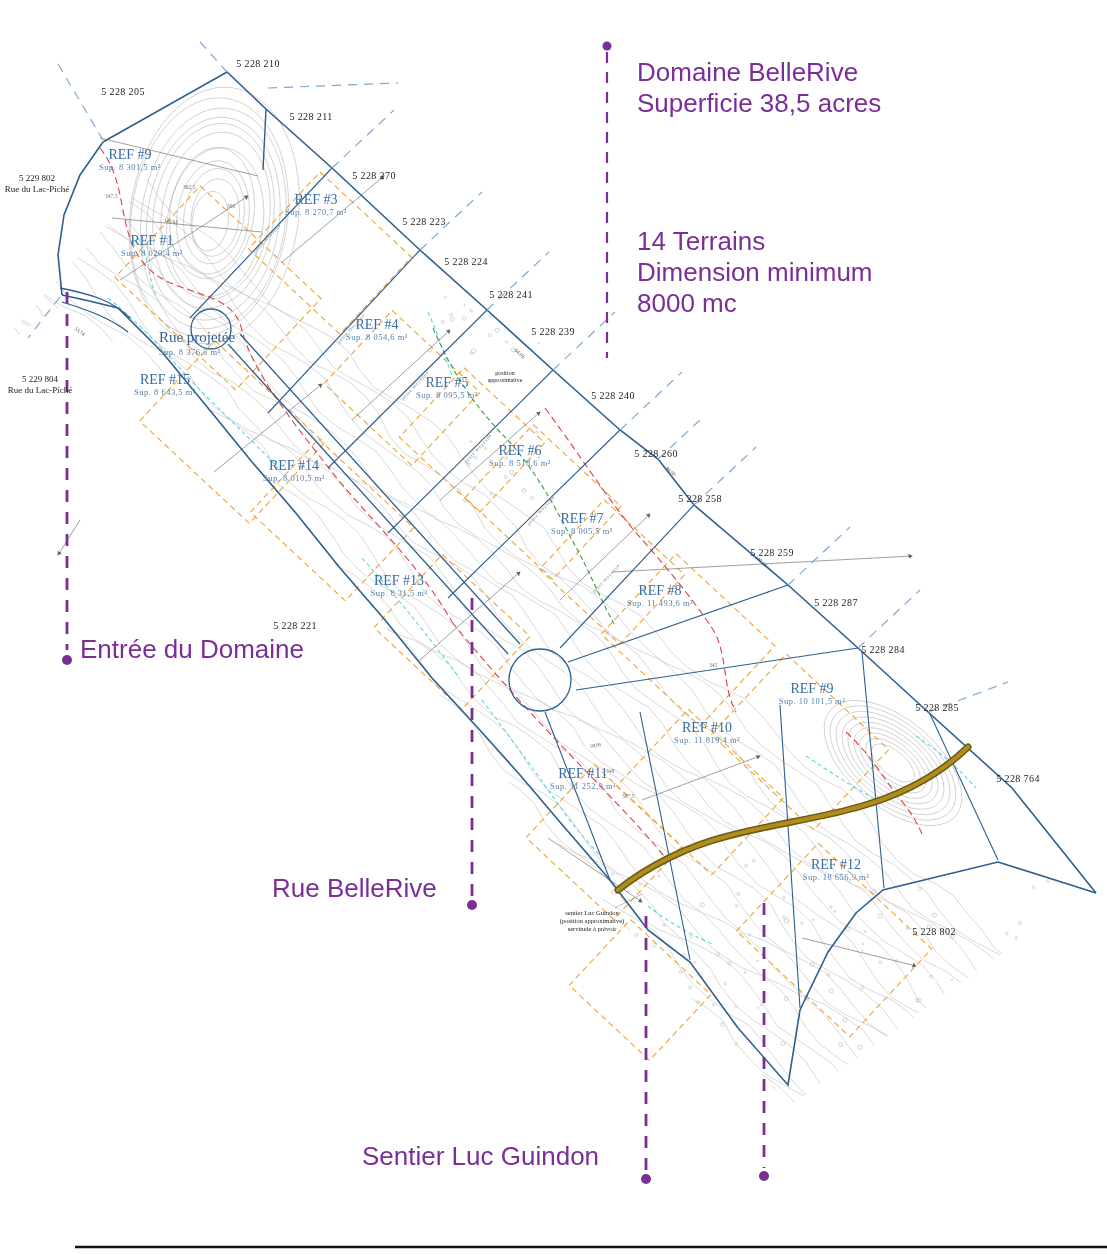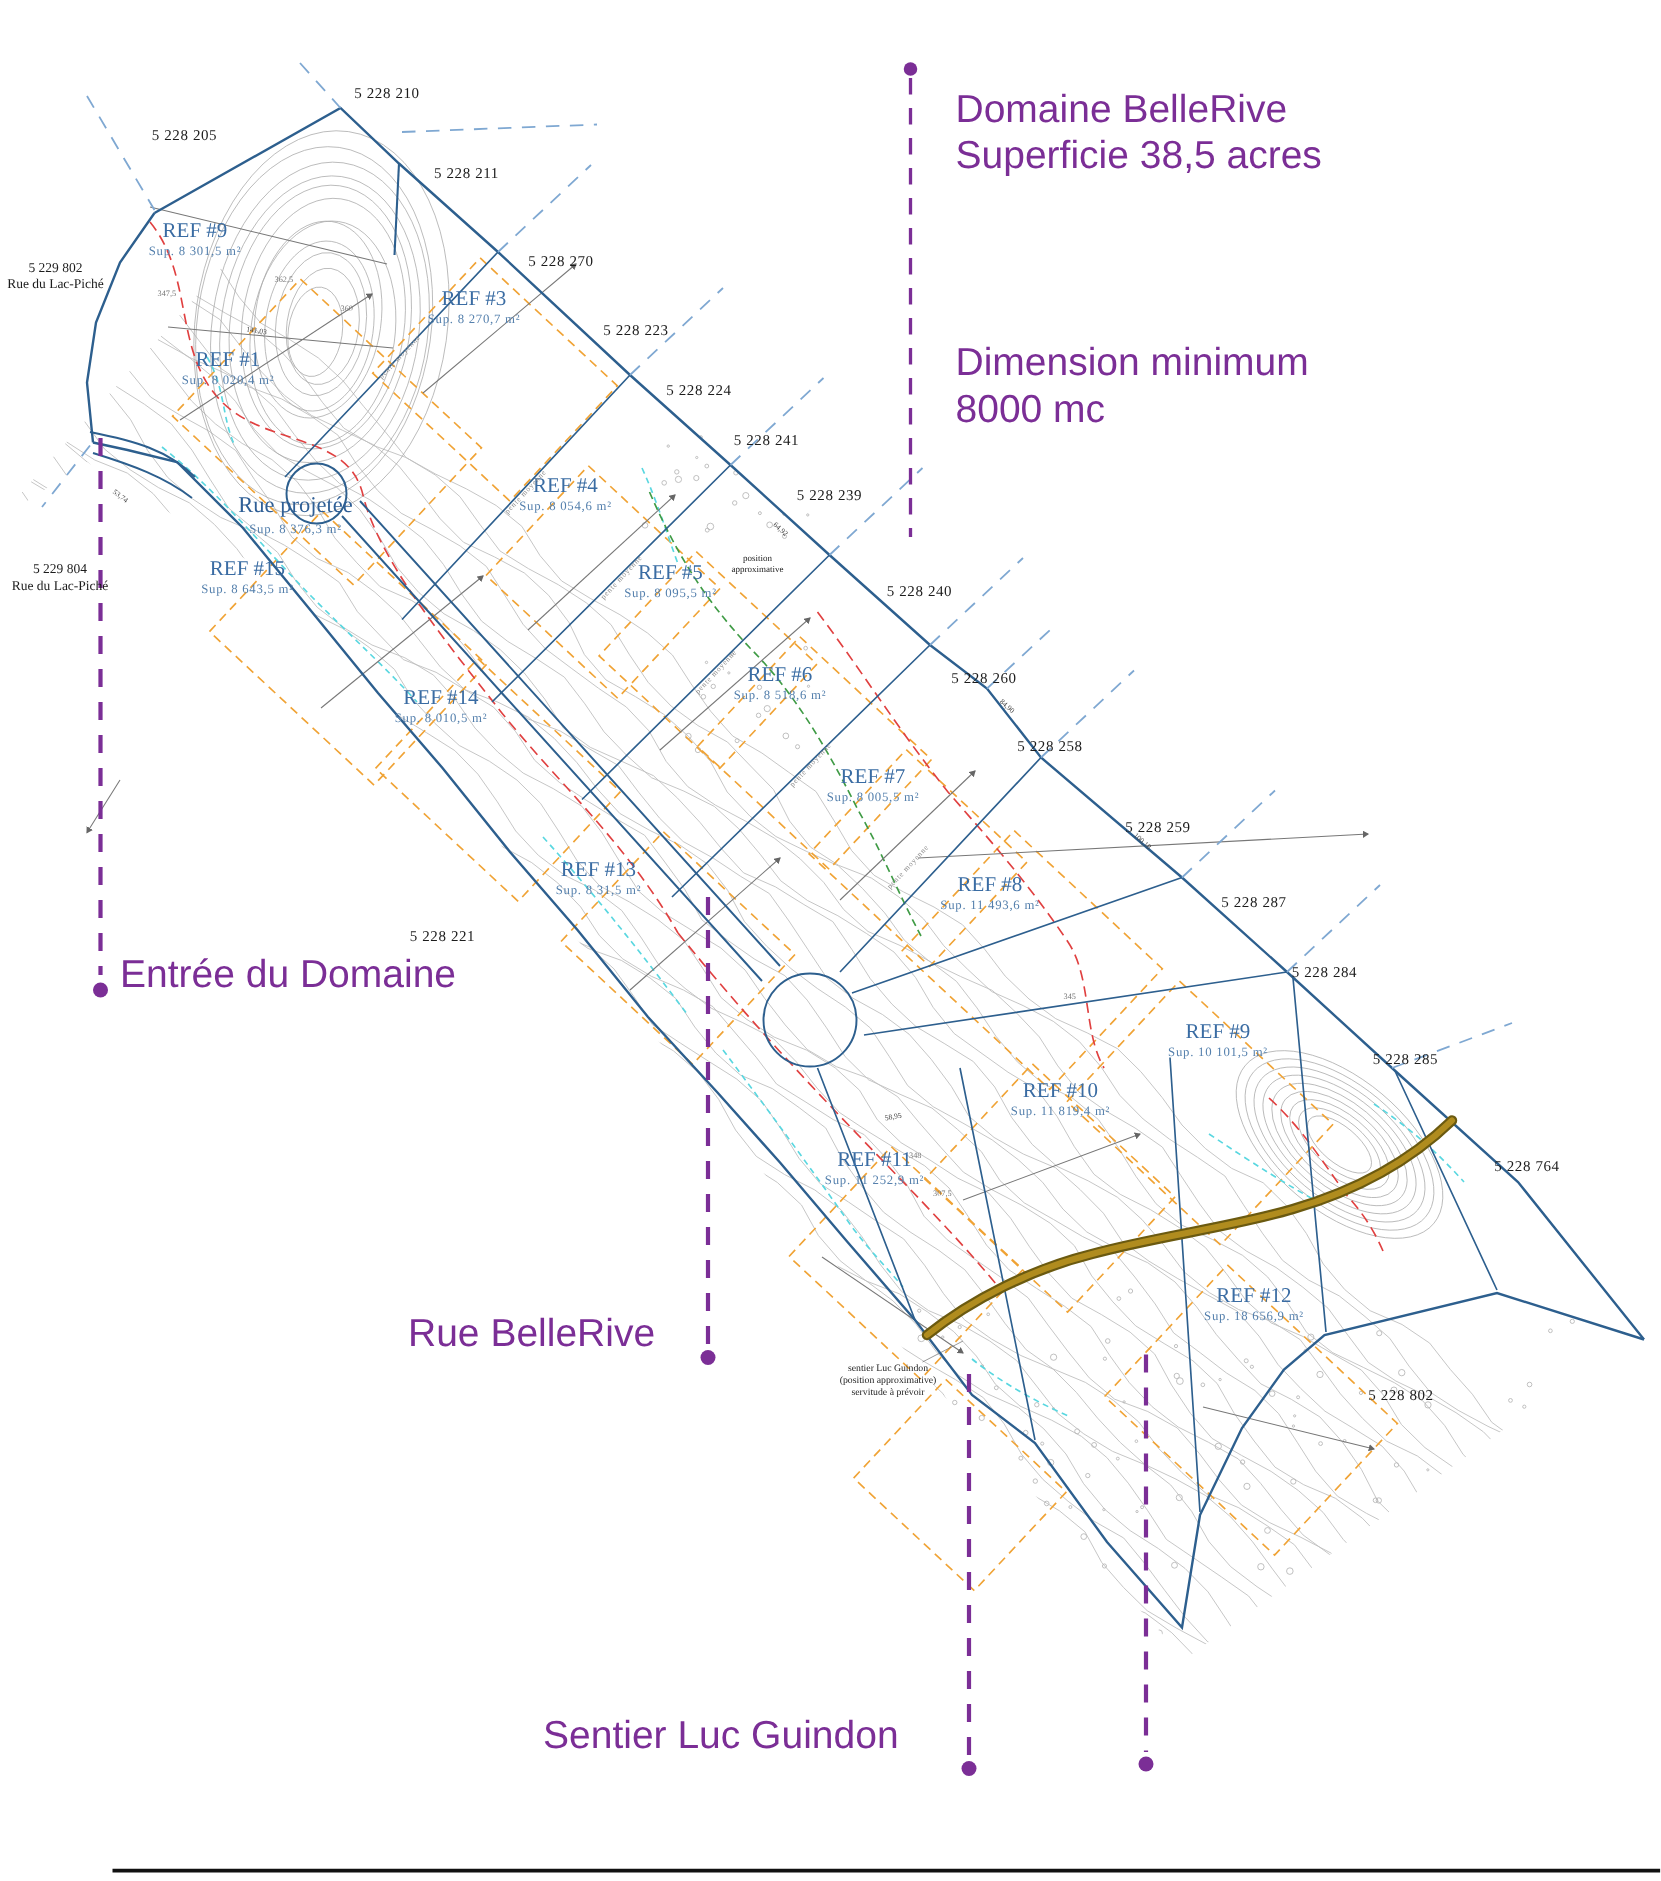--- a/index.html
+++ b/index.html
@@ -8,21 +8,21 @@
   #mapsvg{position:absolute;left:0;top:0;width:1107px;height:1254px;}
   
   .mapnum{position:absolute;transform:translate(-50%,-50%);font:10px "Liberation Serif",serif;
           color:#1c1c1c;letter-spacing:.4px;white-space:nowrap;}
   .roadlbl{position:absolute;transform:translate(-50%,-50%);text-align:center;
            font:9px "Liberation Serif",serif;color:#1c1c1c;line-height:11px;white-space:nowrap;}
   .lot{position:absolute;transform:translate(-50%,-50%);text-align:center;white-space:nowrap;
        color:#3a6ca3;line-height:13px;}
   .lot .ref{font-size:14px;}
   .lot .sup{font-size:8.5px;letter-spacing:.5px;color:#5580ad;}
-  .street{position:absolute;transform:translate(-50%,-50%);text-align:center;white-space:nowrap;
+  .street{position:absolute;transform:translate(-50%,-50%);white-space:nowrap;
           color:#2f5f96;line-height:15px;}
   .street .nm{font-size:15px;}
   .street .sup{font-size:8.5px;letter-spacing:.5px;color:#5580ad;}
   .tinynote{position:absolute;transform:translate(-50%,-50%);text-align:center;
             font:6.5px "Liberation Serif",serif;color:#222;line-height:8px;white-space:nowrap;}
   .dim{position:absolute;font:5px "Liberation Serif",serif;color:#444;white-space:nowrap;}
   .elev{position:absolute;font:5.5px "Liberation Serif",serif;color:#777;white-space:nowrap;}
   .slope{position:absolute;font:5px "Liberation Serif",serif;color:#8a8a8a;
          letter-spacing:.6px;white-space:nowrap;}
   
@@ -505,20 +505,21 @@
   <span class="elev" style="left:227px;top:203px">360</span>
   <span class="elev" style="left:709px;top:662px">345</span>
   <span class="elev" style="left:606px;top:768px">348</span>
   <span class="elev" style="left:622px;top:793px">307,5</span>
 
   <div class="anno" style="left:637px;top:57px">
     <div>Domaine BelleRive</div>
     <div>Superficie 38,5 acres</div>
   </div>
   <div class="anno" style="left:637px;top:226px">
+    <div>14 Terrains</div>
     <div>Dimension minimum</div>
     <div>8000 mc</div>
   </div>
   <div class="anno" style="left:80px;top:634px">Entrée du Domaine</div>
   <div class="anno" style="left:272px;top:873px">Rue BelleRive</div>
   <div class="anno" style="left:362px;top:1141px">Sentier Luc Guindon</div>
 
 </div>
 
 </body></html>

